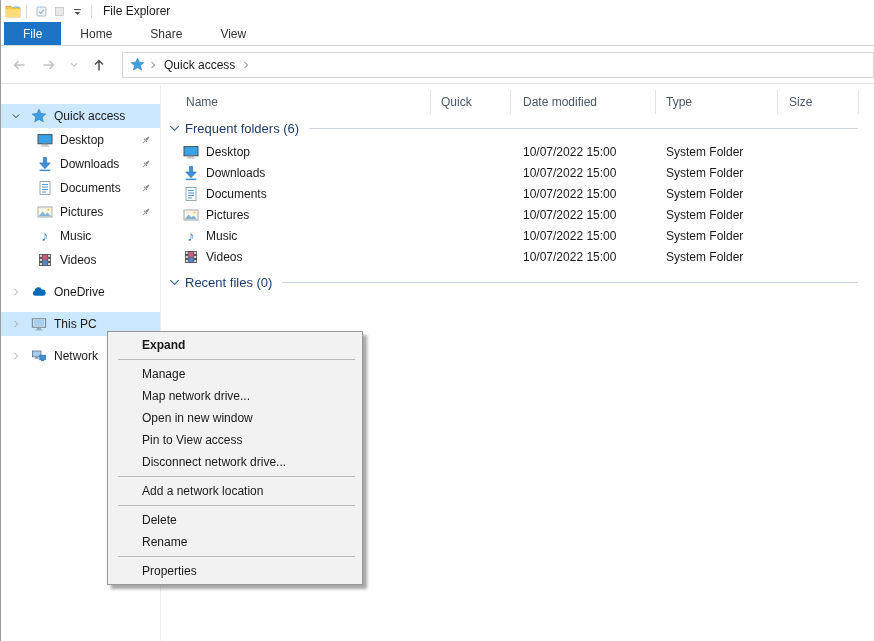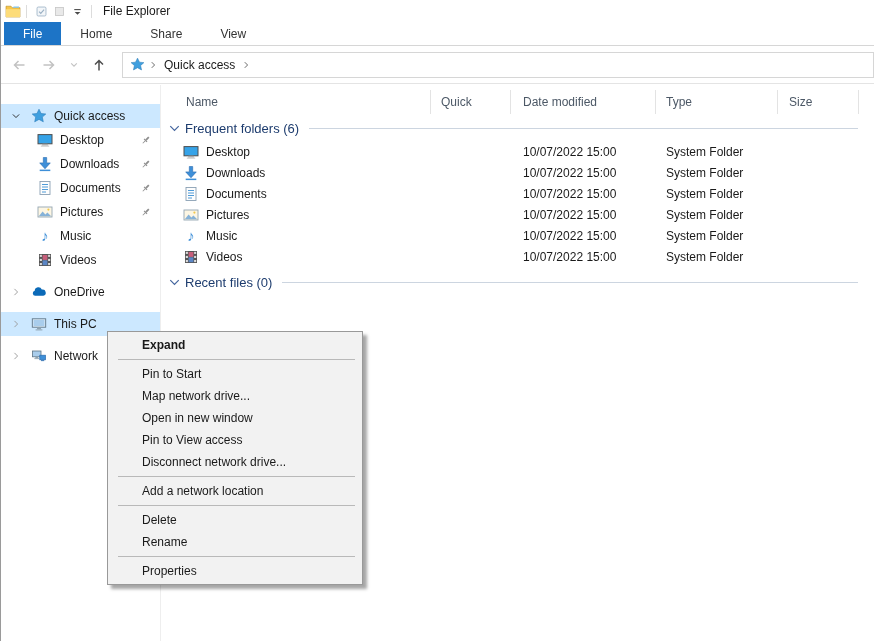--- a/index.html
+++ b/index.html
@@ -455,21 +455,21 @@
             <span class="group-label">Recent files (0)</span>
             <div class="group-line"></div>
           </div>
         </div>
     </div>
   </div>
 
   <div class="ctxmenu" id="ctxmenu">
       <div class="menuitem bold">Expand</div>
       <div class="menusep"></div>
-      <div class="menuitem">Pin to Start</div>
+      <div class="menuitem">Manage</div>
       <div class="menuitem">Map network drive...</div>
       <div class="menuitem">Open in new window</div>
       <div class="menuitem">Pin to View access</div>
       <div class="menuitem">Disconnect network drive...</div>
       <div class="menusep"></div>
       <div class="menuitem">Add a network location</div>
       <div class="menusep"></div>
       <div class="menuitem">Delete</div>
       <div class="menuitem">Rename</div>
       <div class="menusep"></div>

